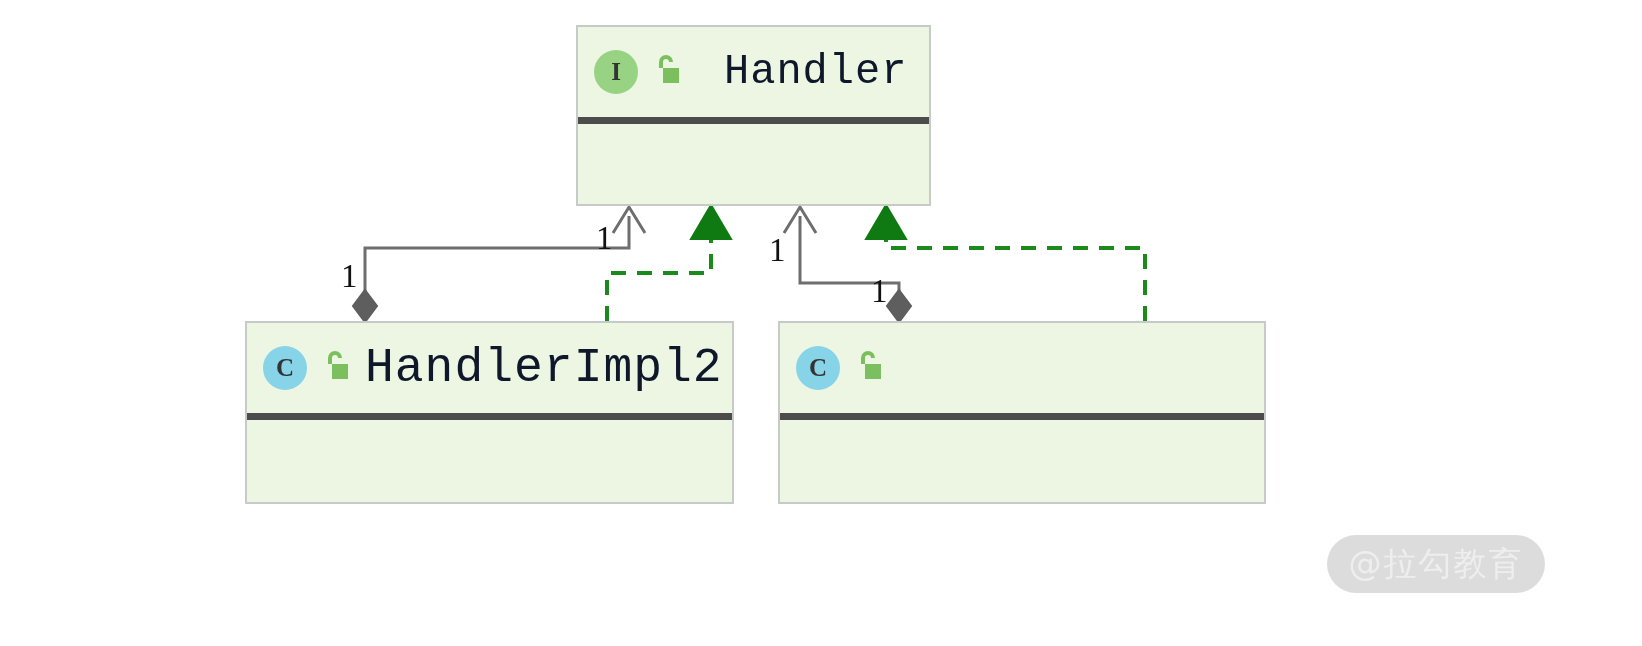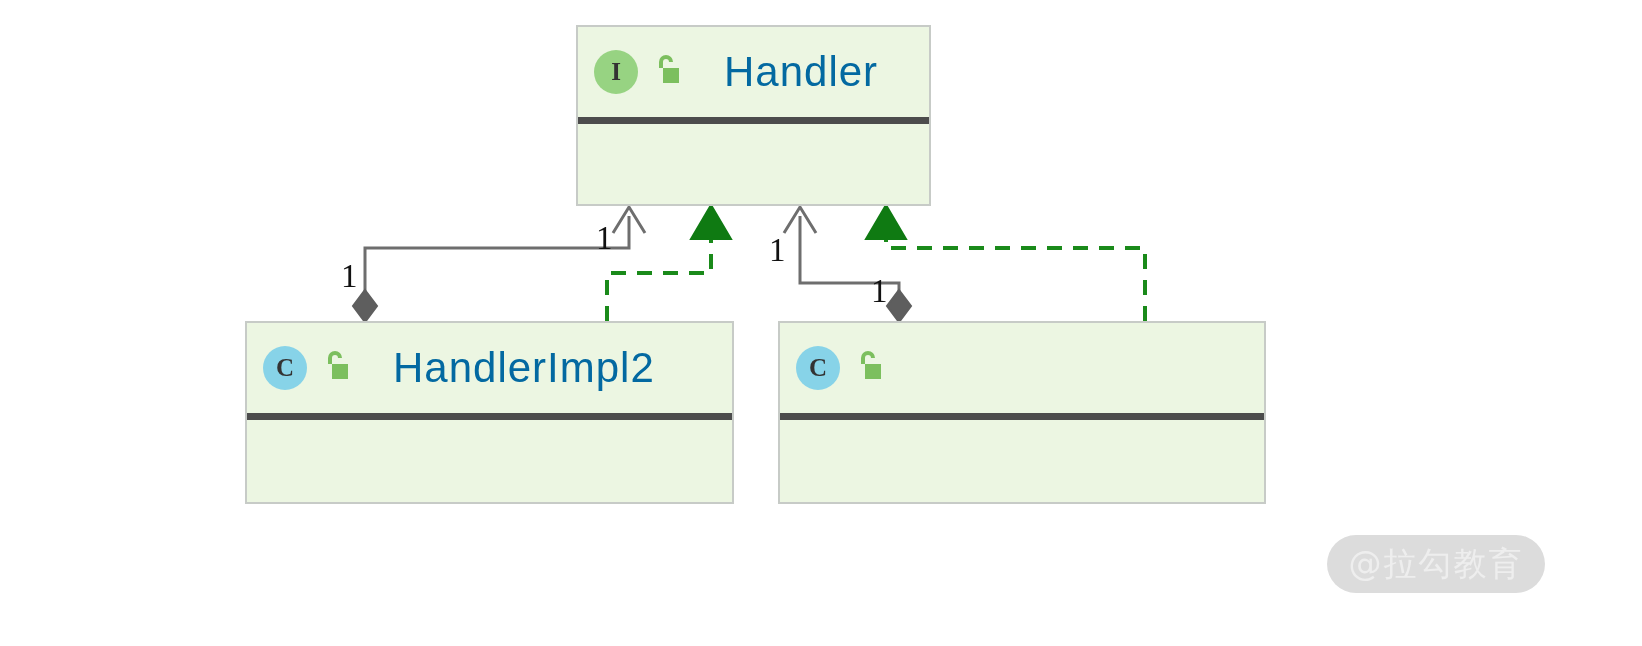--- a/index.html
+++ b/index.html
@@ -66,43 +66,43 @@
   }
   .kind-badge.iface { background: #97d382; }
   .kind-badge.cls   { background: #87d3e8; }
 
   .lock-icon {
     flex: 0 0 auto;
     display: block;
   }
 
   .uml-title {
-    font-family: Liberation Sans, sans-serif;
-    color: #0369a1;
+    font-family: Liberation Mono, monospace;
+    color: #0f172a;
     white-space: nowrap;
     letter-spacing: 1px;
   }
 
   
   #node-handler {
     left: 576px; top: 25px; width: 355px; height: 181px;
   }
   #node-handler .uml-header { height: 90px; padding-left: 16px; gap: 14px; }
   #node-handler .kind-badge { width: 44px; height: 44px; font-size: 25px; }
   #node-handler .uml-title  { font-size: 42px; margin-left: 28px; }
 
   #node-impl2 {
     left: 245px; top: 321px; width: 489px; height: 183px;
   }
   #node-impl1 {
     left: 778px; top: 321px; width: 488px; height: 183px;
   }
   .impl-node .uml-header { height: 90px; padding-left: 16px; gap: 14px; }
   .impl-node .kind-badge { width: 44px; height: 44px; font-size: 25px; }
-  .impl-node .uml-title  { font-size: 42px; margin-left: 28px; }
+  .impl-node .uml-title  { font-size: 48px; }
 
   
   .edge-label {
     position: absolute;
     font-family: "Liberation Serif", serif;
     font-size: 33px;
     color: #111111;
     line-height: 1;
   }
 

